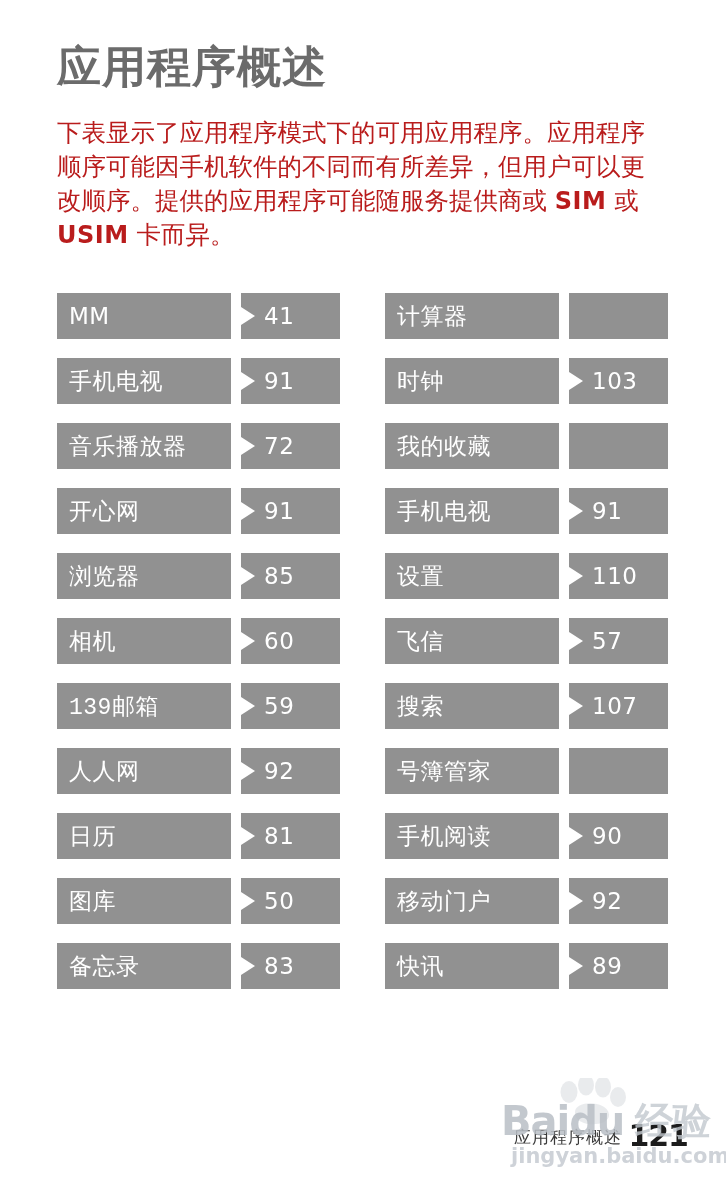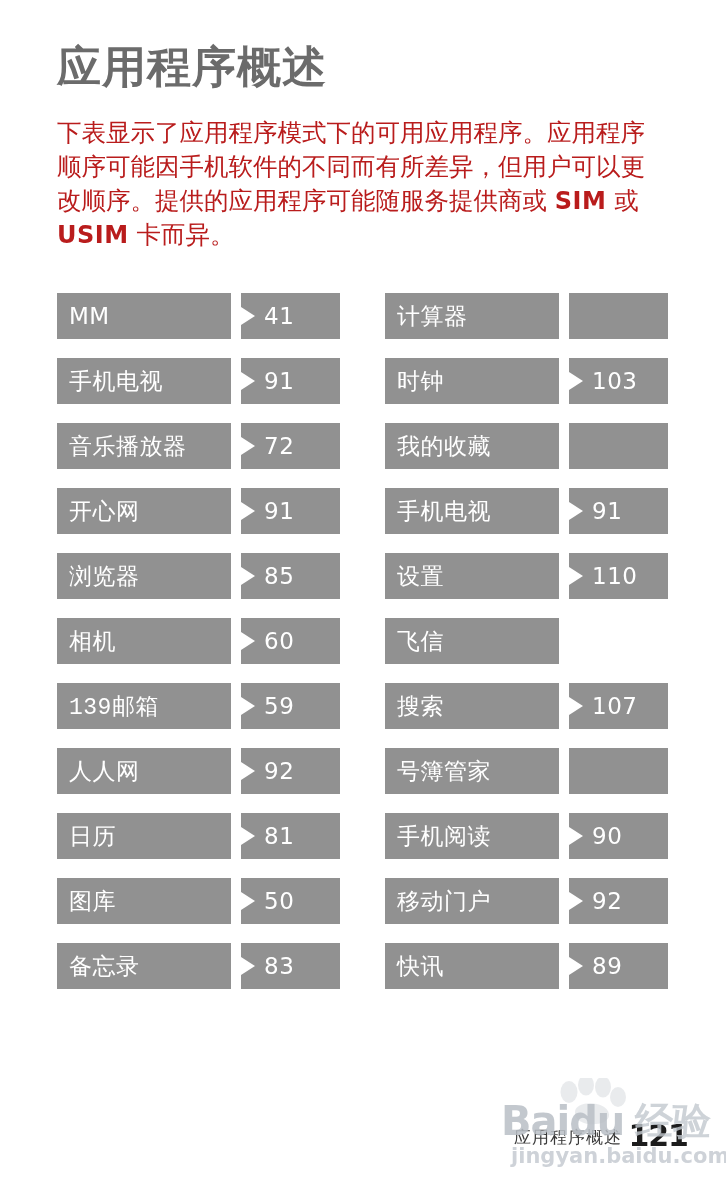--- a/index.html
+++ b/index.html
@@ -337,20 +337,24 @@
           <span class="app-name-text">设置</span>
         </div>
         <div class="app-page-cell">
           <span class="page-marker"></span>
           <span class="page-num">110</span>
         </div>
       </div>
       <div class="app-row">
         <div class="app-name-cell">
           <span class="app-name-text">飞信</span>
+        </div>
+        <div class="app-page-cell">
+          <span class="page-marker"></span>
+          <span class="page-num">57</span>
         </div>
       </div>
       <div class="app-row">
         <div class="app-name-cell">
           <span class="app-name-text">搜索</span>
         </div>
         <div class="app-page-cell">
           <span class="page-marker"></span>
           <span class="page-num">107</span>
         </div>

